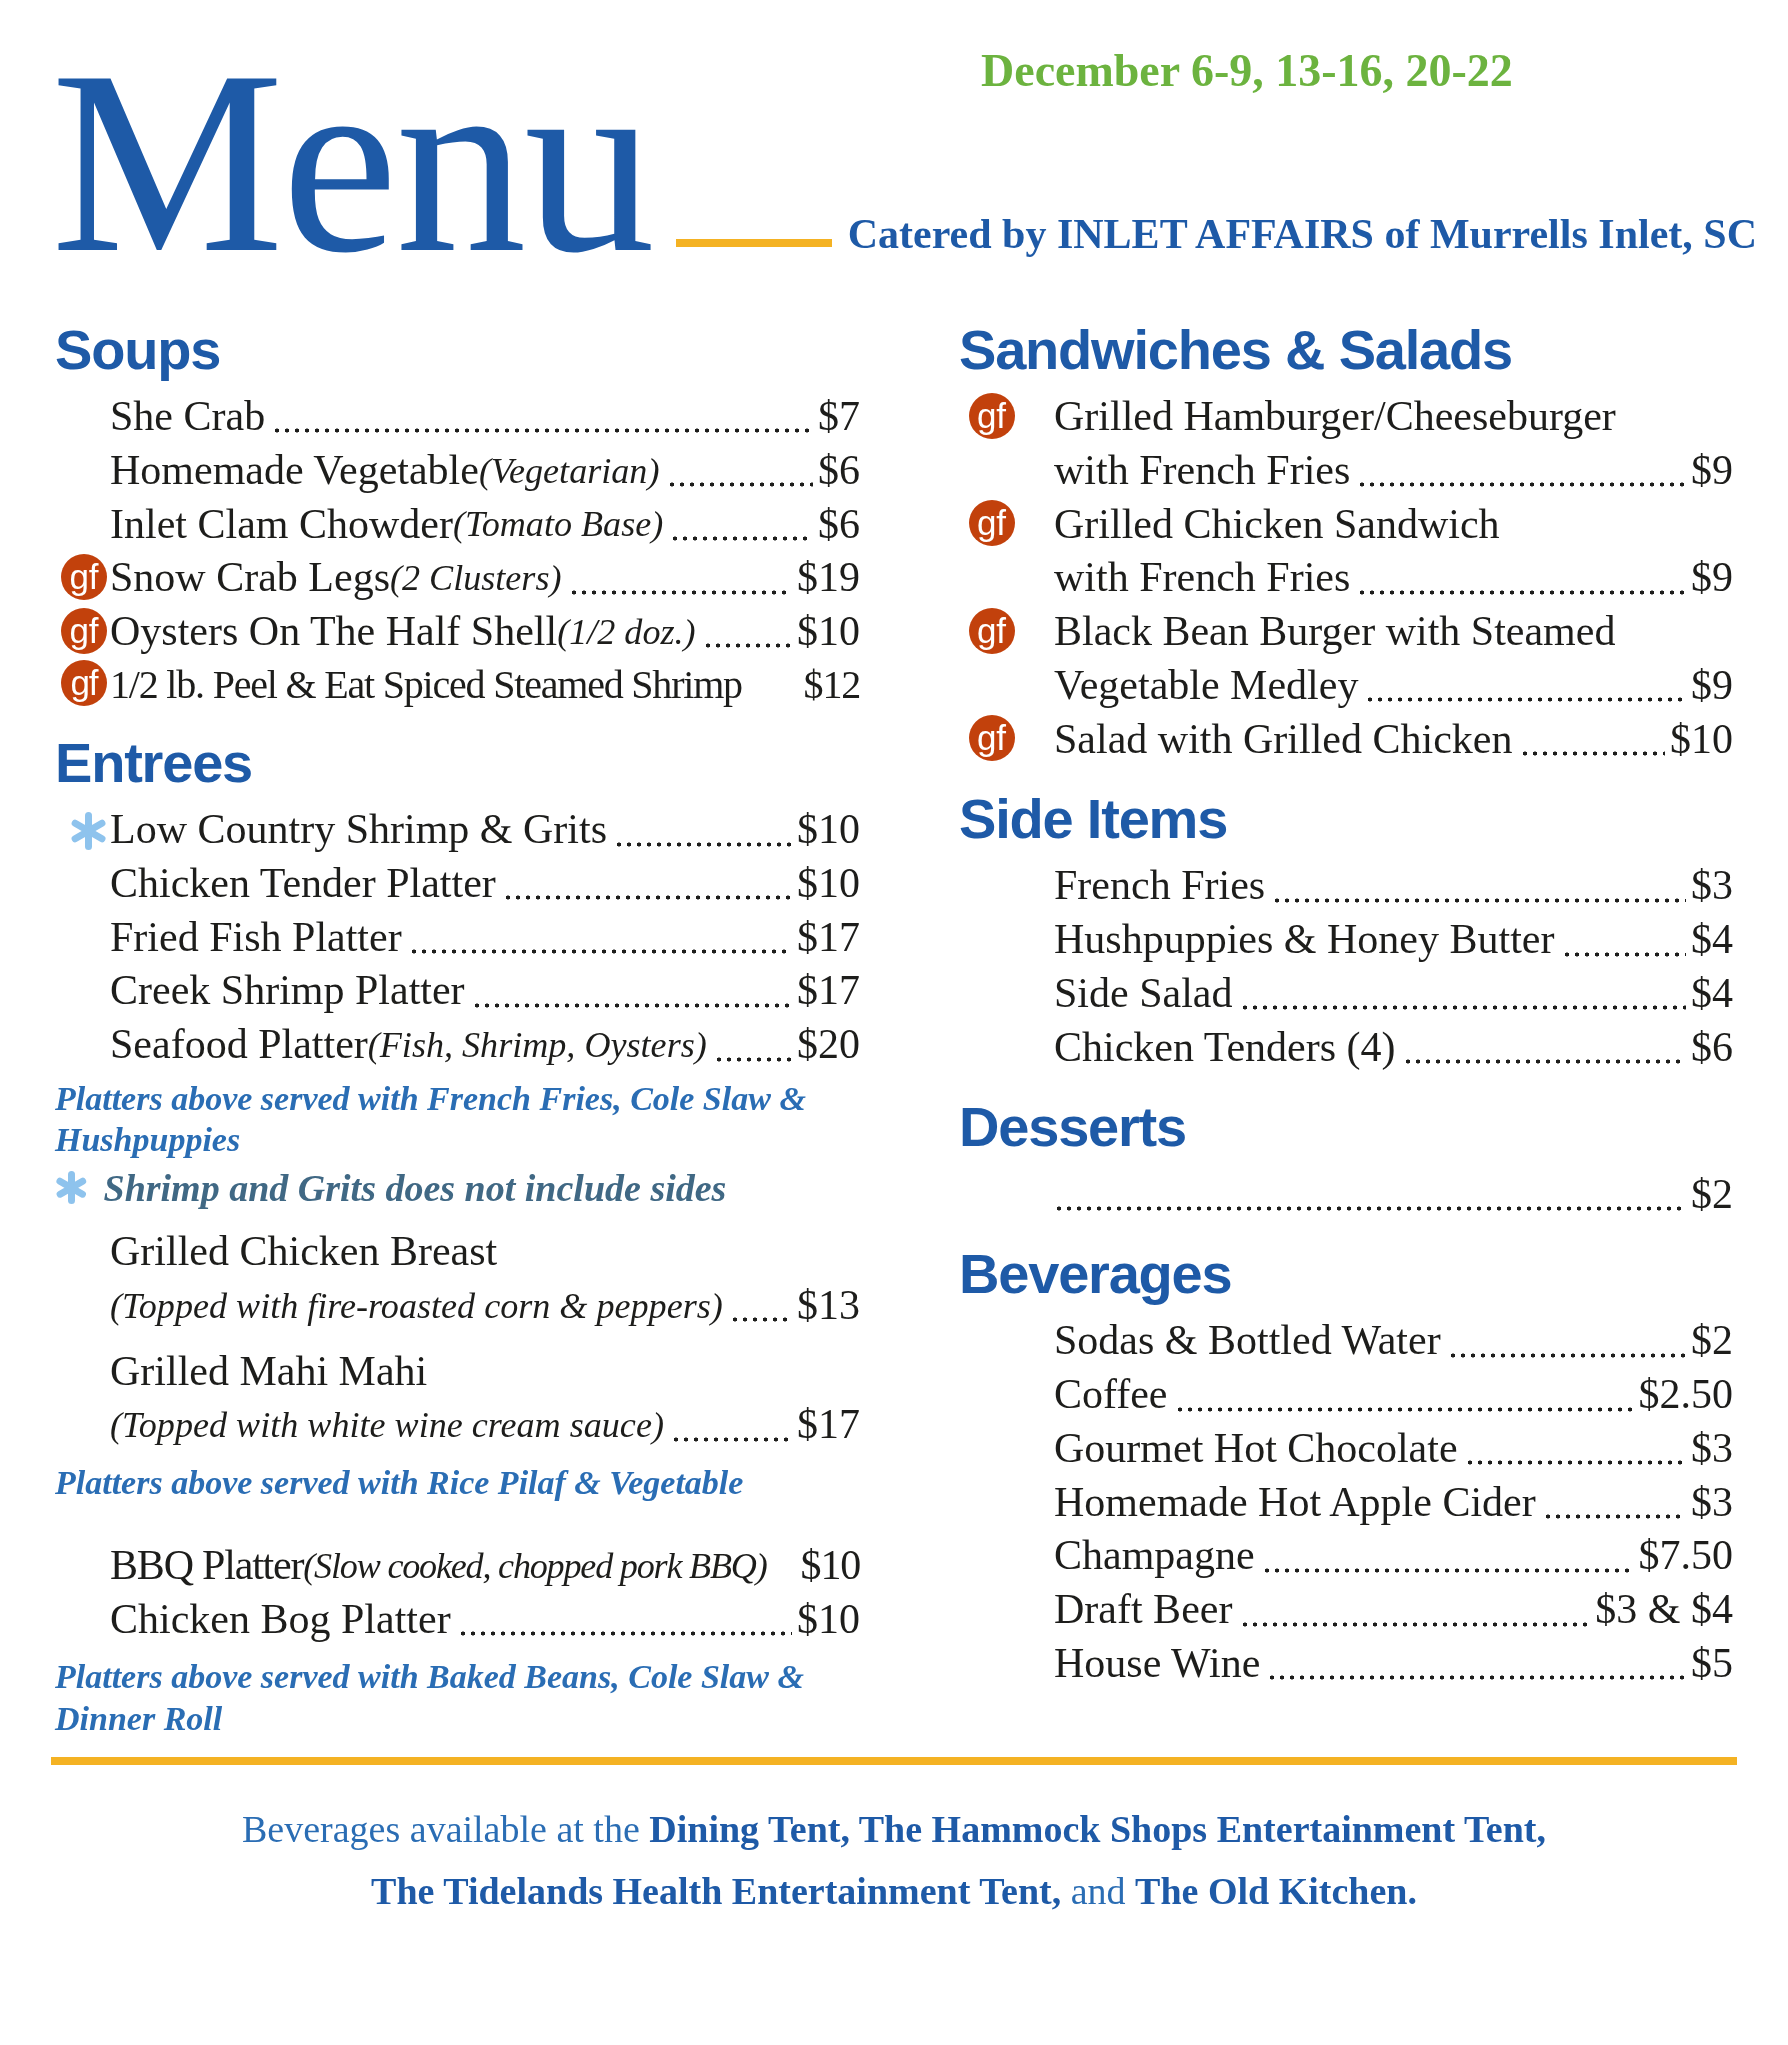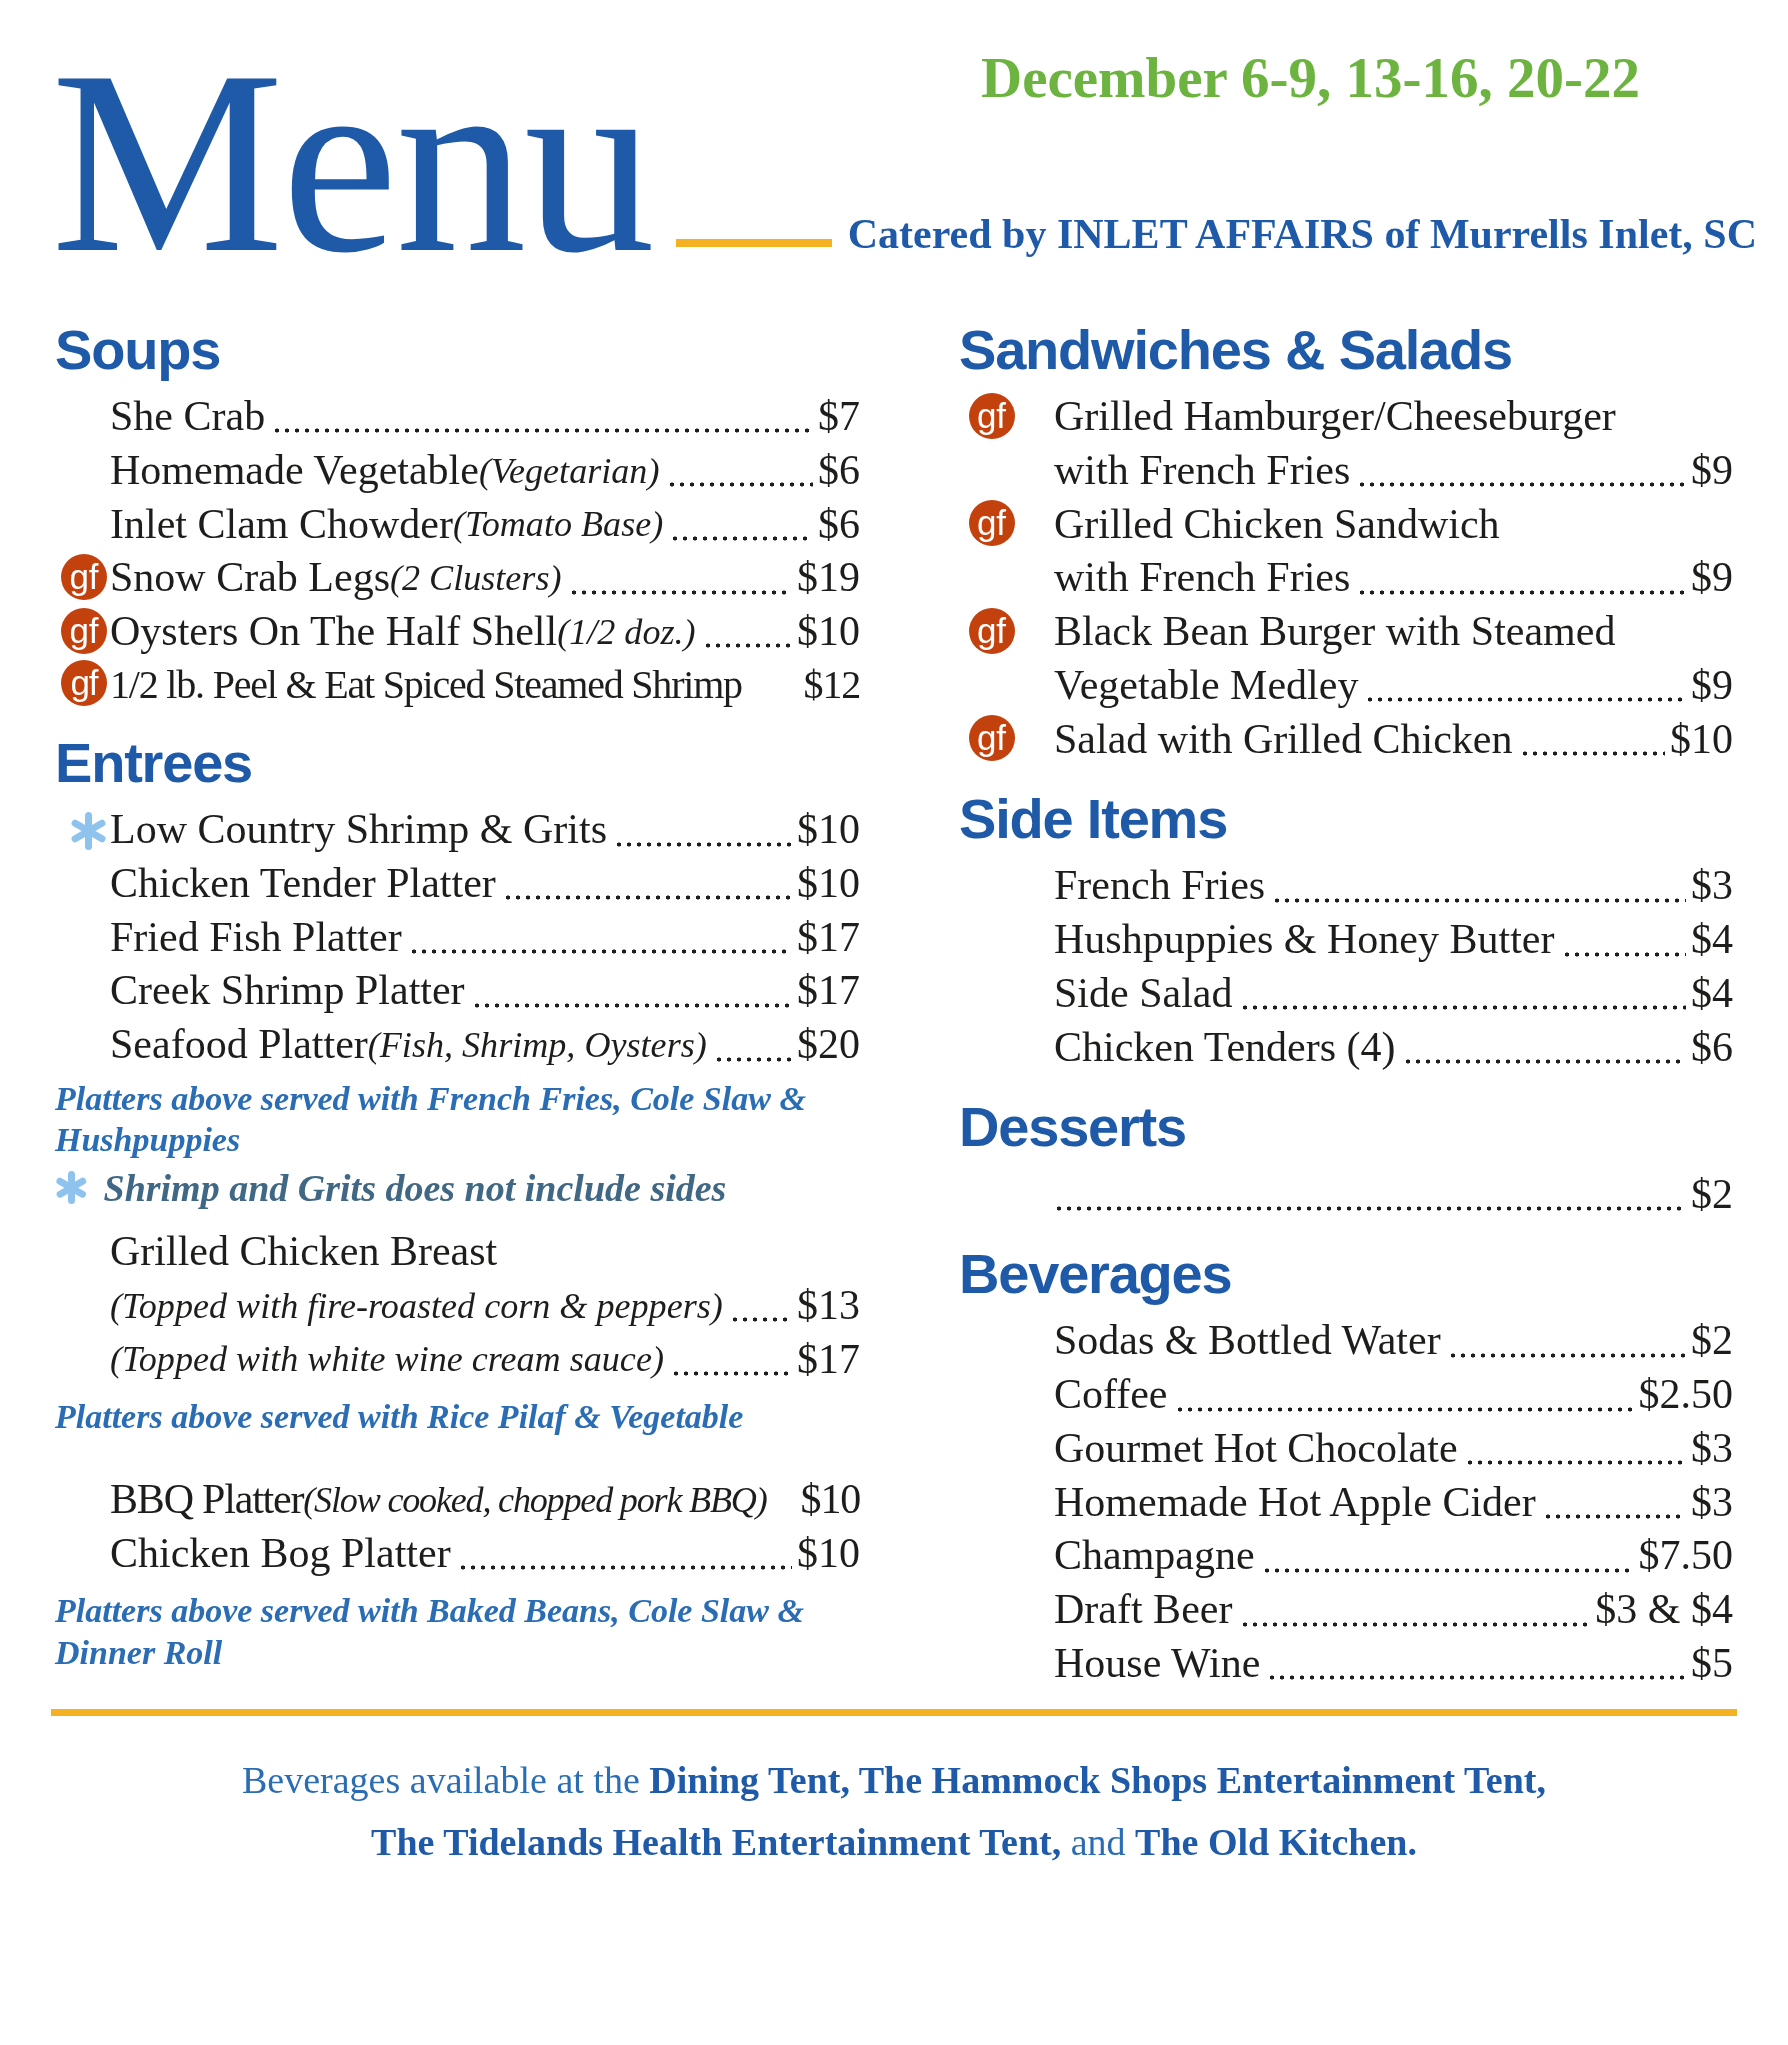--- a/index.html
+++ b/index.html
@@ -11,21 +11,21 @@
   .page { position:relative; width:1788px; height:2046px; }
 
   
   .header { position:relative; height:301px;text-align:right; }
   .menu-title {
     position:absolute; left:51px; top:31px; margin:0;
     font-size:262px; line-height:1; font-weight:400; color:#1e5aa7; letter-spacing:-2.4px;
   }
   .title-underline { position:absolute; left:676px; top:239px; width:156px; height:8.3px; background:#f4b223; }
   .header-dates { position:absolute; left:981px; top:42px; color:#6cb33f; font-weight:bold; white-space:nowrap; }
-  .header-dates .hline { font-size:57px; line-height:1.28; }
+  .header-dates .hline { font-size:46px; line-height:1.28; }
   .catered { position:absolute; right:31px; top:210px; font-size:42px; font-weight:bold; color:#1e5aa7; white-space:nowrap; }
 
   
   .columns { display:grid; grid-template-columns:805px 774px; column-gap:99px; padding:0 55px; }
   .section-title {
     font-family:"Liberation Sans","DejaVu Sans",sans-serif; font-weight:700; color:#1e5aa7;
     font-size:56px; line-height:1.02; letter-spacing:-1.2px; margin:24px 0 12px 0;
   }
   .mt-first { margin-top:20px; }
   .title-dots { letter-spacing:0.6px; }
@@ -182,20 +182,23 @@
       </div>
 
       <div class="row">
         <span class="name">Grilled Chicken Breast</span>
       </div>
       <div class="row">
         <span class="detail">(Topped with fire-roasted corn &amp; peppers) </span>
         <span class="dots"></span>
         <span class="price">$13</span>
       </div>
+      <div class="row mt20">
+        <span class="name">Grilled Mahi Mahi</span>
+      </div>
       <div class="row">
         <span class="detail">(Topped with white wine cream sauce) </span>
         <span class="dots"></span>
         <span class="price">$17</span>
       </div>
 
       <div class="note note-blue mt16">Platters above served with Rice Pilaf &amp; Vegetable</div>
 
       <div class="row condensed gap-top">
         <span class="name">BBQ Platter </span>

